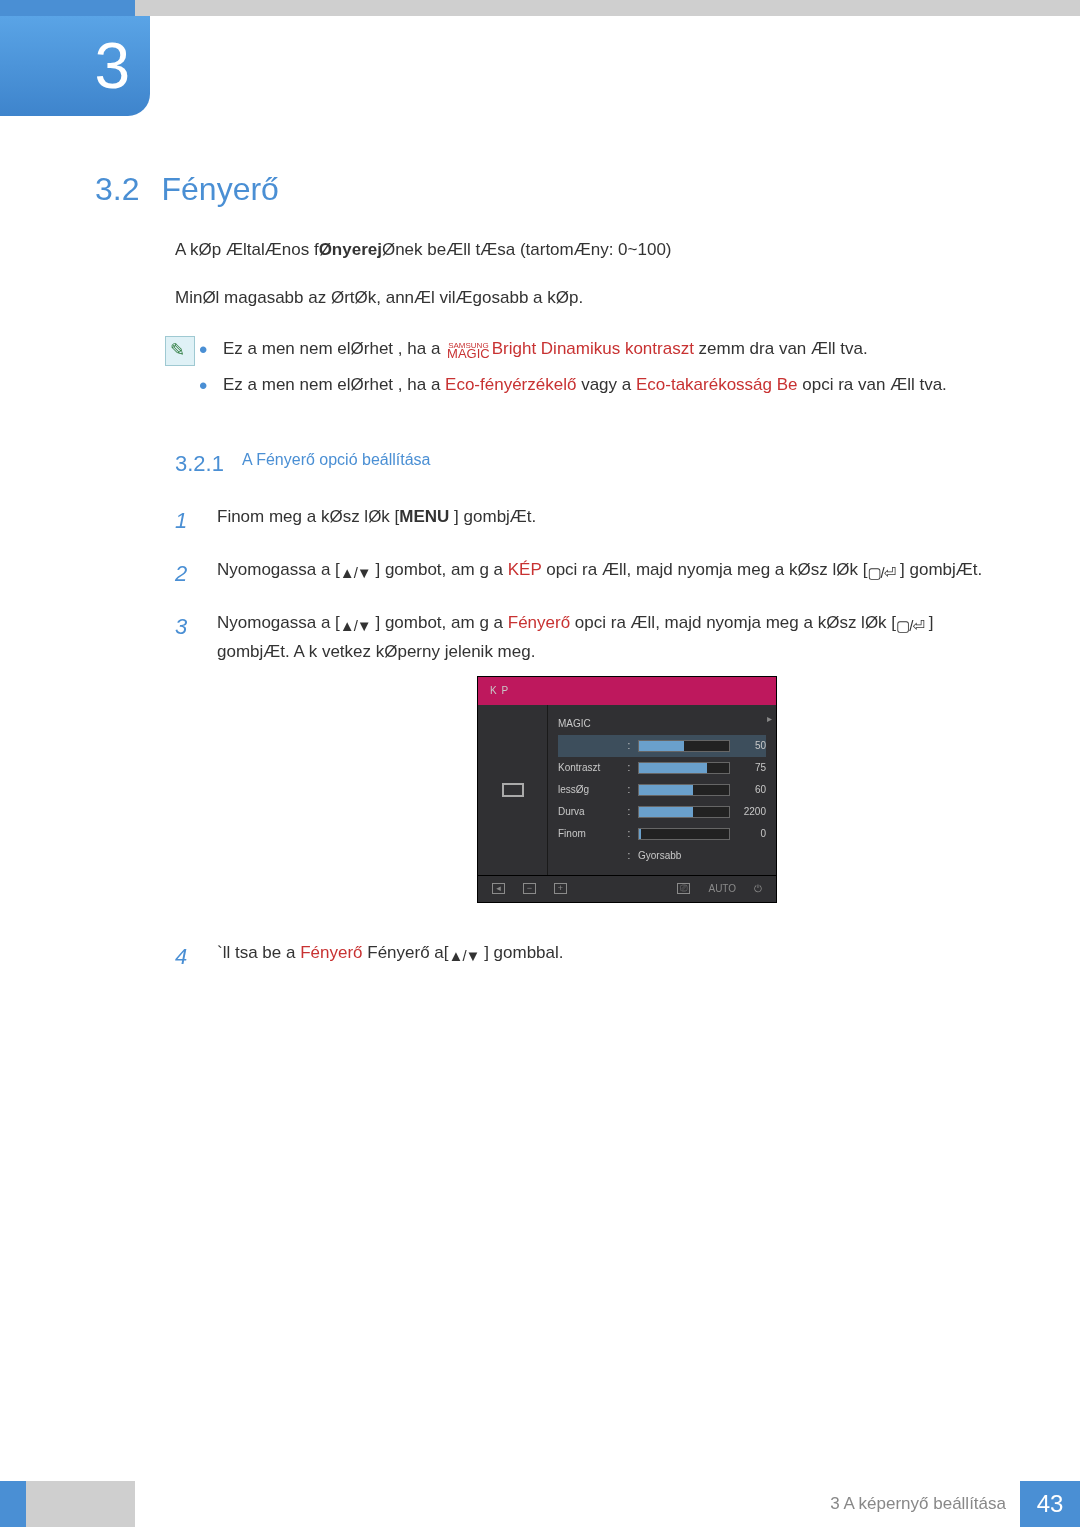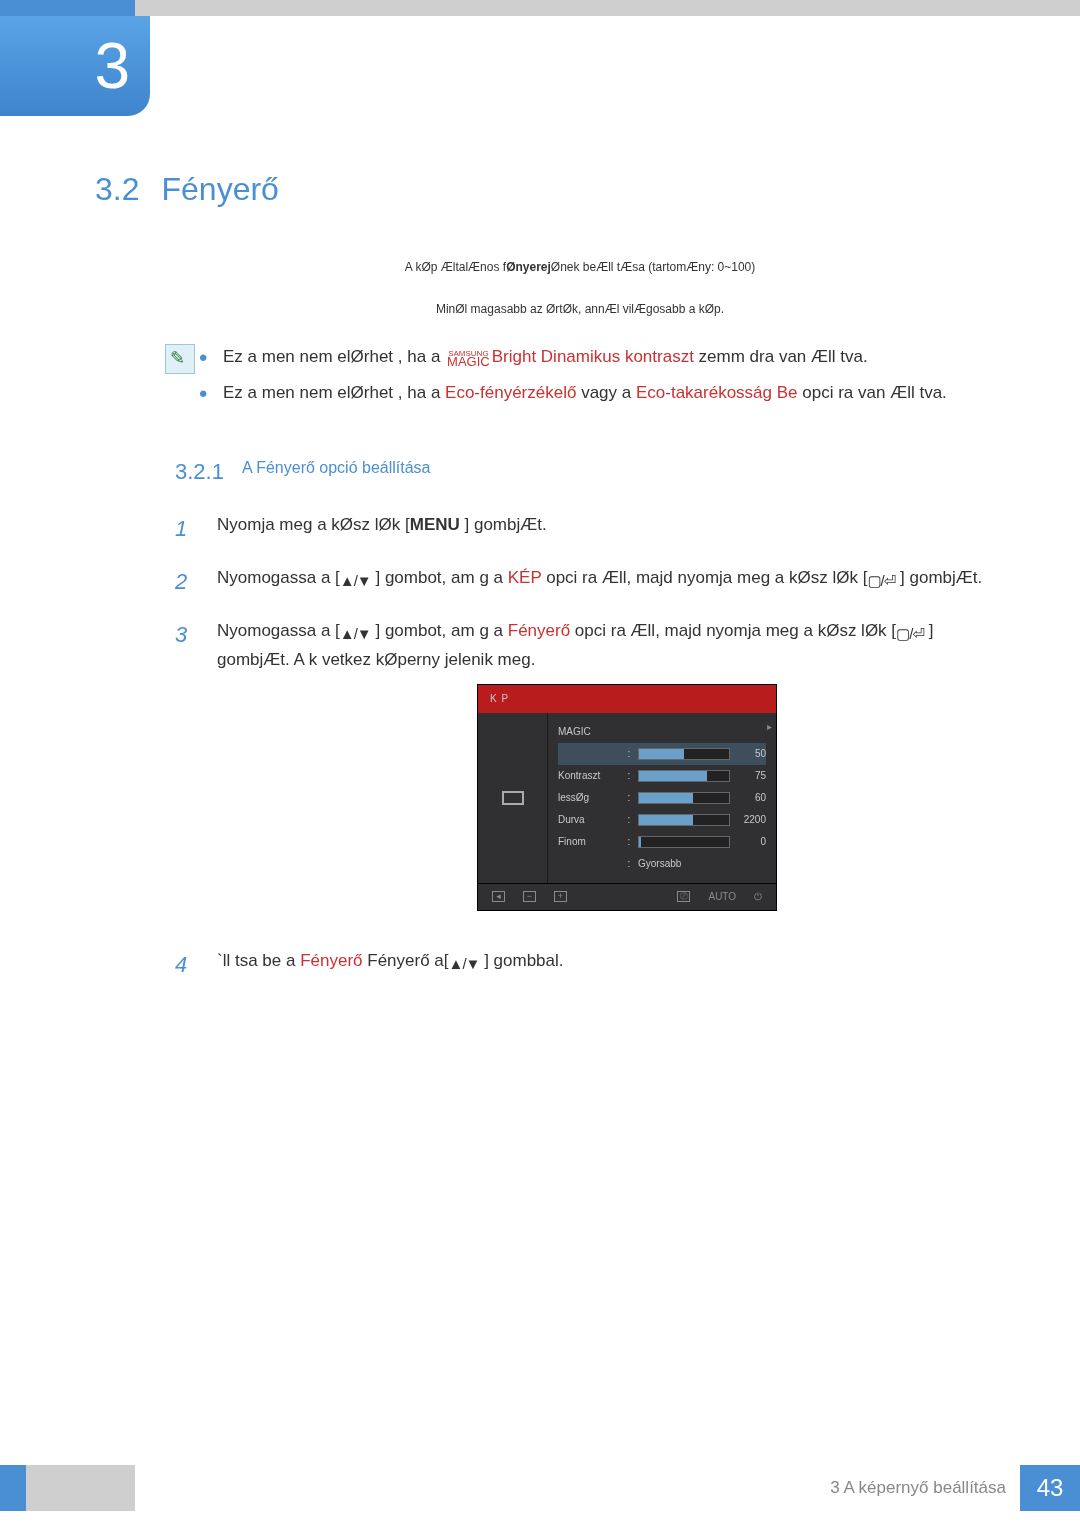--- a/index.html
+++ b/index.html
@@ -41,37 +41,36 @@
     color: #4a8fd4;
     font-weight: 400;
   }
   .content {
     padding: 55px 95px 0 95px;
   }
   .section-heading {
     display: flex;
     align-items: baseline;
     gap: 22px;
-    margin-bottom: 52px;
+    margin-bottom: 32px;
   }
   .section-number {
     color: #4a8fd4;
     font-size: 32px;
     font-weight: 400;
   }
   .section-title {
     color: #4a8fd4;
     font-size: 32px;
     font-weight: 400;
   }
   .intro-para {
     margin-left: 80px;
-    font-size: 12px;
+    font-size: 17px;
     margin-bottom: 28px;
-    text-align: center;
   }
   .intro-para .em { font-weight: bold; }
   .note-box {
     margin-left: 70px;
     display: flex;
     gap: 4px;
     margin-bottom: 44px;
   }
   .note-icon {
     width: 30px;
@@ -110,21 +109,21 @@
   }
   
   .osd {
     width: 300px;
     margin: 10px 0 18px 260px;
     background: #303033;
     border: 1px solid #000;
     color: #c8c8c8;
     font-size: 10px;
   }
-  .osd-title { padding: 6px 12px; background: #b91c1c; font-size: 10px; letter-spacing: 1px; }
+  .osd-title { padding: 6px 12px; background: #be185d; font-size: 10px; letter-spacing: 1px; }
   .osd-body { display: flex; }
   .osd-left {
     width: 70px; border-right: 1px solid #1a1a1a;
     display: flex; align-items: center; justify-content: center;
     padding: 20px 0;
   }
   .osd-left .rect { width: 22px; height: 14px; border: 2px solid #aaa; }
   .osd-right { flex: 1; padding: 8px 10px 8px 10px; position: relative; }
   .osd-row { display: flex; align-items: center; height: 22px; gap: 6px; }
   .osd-label { width: 62px; }
@@ -138,21 +137,21 @@
   .osd-bottom {
     display: flex; justify-content: space-between;
     border-top: 1px solid #000; padding: 5px 14px;
     font-size: 10px; color: #8a8a8a;
   }
   .osd-bottom .group { display: flex; gap: 18px; align-items: center; }
   .osd-box { width: 13px; height: 11px; border: 1px solid #8a8a8a; display:inline-flex; align-items:center; justify-content:center; font-size:9px; line-height:1; }
   
   .footer {
     position: absolute;
-    bottom: 16px; left: 0; right: 0;
+    bottom: 0; left: 0; right: 0;
     display: flex;
     align-items: center;
     height: 46px;
   }
   .footer .left-col { width: 135px; display:flex; height:100%; }
   .footer .left-col .c1 { width: 26px; background: #4a8fd4; }
   .footer .left-col .c2 { flex:1; background: #cfcfcf; }
   .footer .spacer { flex: 1; }
   .footer .label { color: #888; font-size: 17px; margin-right: 14px; }
   .footer .pagenum {
@@ -212,21 +211,21 @@
 
   <div class="subsection-heading">
     <div class="subsection-number">3.2.1</div>
     <div class="subsection-title">A Fényerő opció beállítása</div>
   </div>
 
   <ol class="steps">
     <li>
       <span class="num">1</span>
       <span class="body">
-        <span>Nyomja meg a kØsz lØk</span> [<span class="bold">MENU</span><span> ] gombjÆt.</span>
+        <span>Finom meg a kØsz lØk</span> [<span class="bold">MENU</span><span> ] gombjÆt.</span>
       </span>
     </li>
     <li>
       <span class="num">2</span>
       <span class="body">
         <span>Nyomogassa a [</span><span class="btn-glyph">▲/▼</span><span> ] gombot, am g a</span> <span class="kw-red">KÉP</span><span> opci ra Æll, majd nyomja meg a kØsz lØk</span> [<span class="btn-glyph">▢/⏎</span><span> ] gombjÆt.</span>
       </span>
     </li>
     <li>
       <span class="num">3</span>

